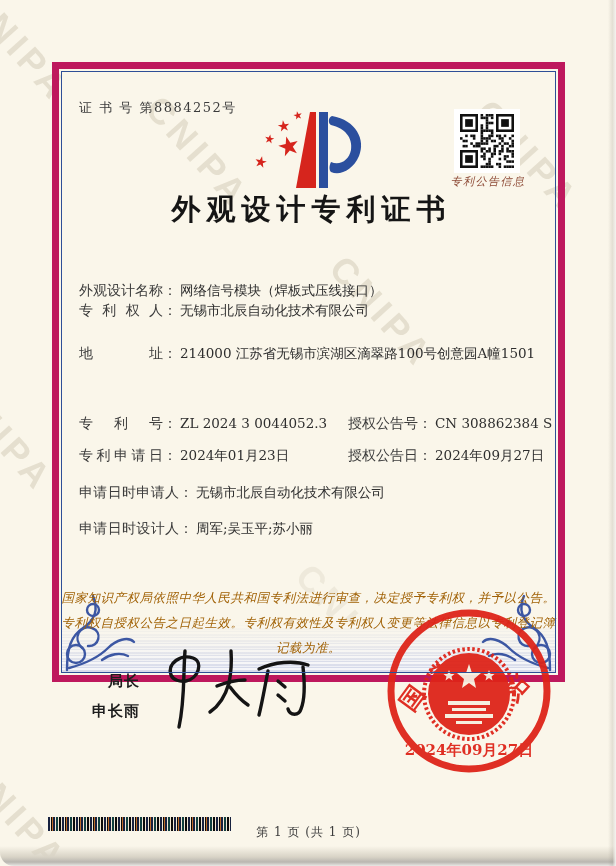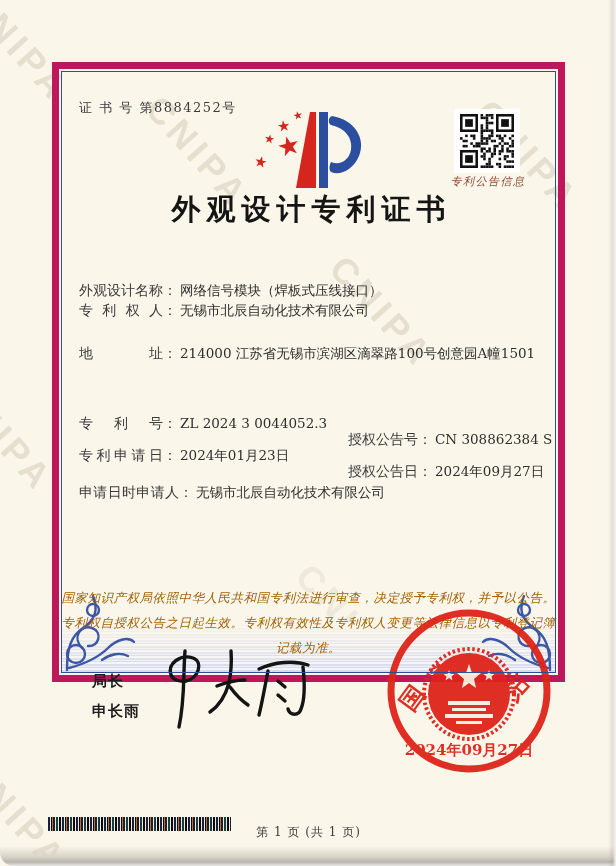--- a/index.html
+++ b/index.html
@@ -53,21 +53,21 @@
     color:#151515;text-indent:6px;
   }
   
   .frow{position:absolute;left:20px;z-index:3;font-size:14px;color:#333;white-space:nowrap;}
   .frow.right-col{left:289px;}
   .flabel{
     display:inline-block;width:84px;text-align:justify;text-align-last:justify;
     color:#3c3c3c;vertical-align:bottom;
   }
   .flabel.w7{width:100px;}
-  .flabel.plain{width:auto;text-align-last:auto;margin-top:16px;}
+  .flabel.plain{width:auto;text-align-last:auto;}
   .fcolon{color:#3c3c3c;margin-right:3px;}
   .fvalue{font-size:13.5px;color:#2e2e2e;}
   
   .legal{
     position:absolute;left:0;right:0;top:516px;z-index:3;text-align:center;
     font-size:12.5px;font-style:italic;letter-spacing:0.5px;line-height:25px;color:#a16207;
   }
   
   .wave{
     position:absolute;left:2px;right:2px;bottom:2px;top:553px;z-index:2;
@@ -81,21 +81,21 @@
   }
   .flourish{position:absolute;bottom:3px;z-index:3;}
   .flourish.fl-left{left:3px;}
   .flourish.fl-right{right:3px;transform:scaleX(-1);}
   
   .signer-title,.signer-name{
     position:absolute;left:33px;z-index:4;
     font-family:"Liberation Sans","DejaVu Sans",sans-serif;
     font-weight:bold;font-size:15px;color:#1e1e1e;letter-spacing:1px;
   }
-  .signer-title{top:603px;}
+  .signer-title{top:603px;margin-left:16px;}
   .signer-name{top:633px;}
   .signature{position:absolute;left:88px;top:570px;z-index:4;}
   
   .seal{position:absolute;left:325px;top:537px;width:170px;height:170px;z-index:5;opacity:0.94;}
   
   .page-num{
     position:absolute;left:0;right:0;top:715px;z-index:4;text-align:center;
     font-size:12px;color:#3d3d3d;letter-spacing:1px;margin-top:40px;
   }
   
@@ -323,20 +323,23 @@
     </div>
     <div class="frow" style="top:378px;">
       <span class="flabel">专利申请日</span><span class="fcolon">：</span><span class="fvalue">2024年01月23日</span>
     </div>
     <div class="frow right-col" style="top:378px;">
       <span class="flabel plain">授权公告日</span><span class="fcolon">：</span><span class="fvalue">2024年09月27日</span>
     </div>
     <div class="frow" style="top:415px;font-family:Liberation Serif, serif;">
       <span class="flabel w7">申请日时申请人</span><span class="fcolon">：</span><span class="fvalue">无锡市北辰自动化技术有限公司</span>
     </div>
+    <div class="frow" style="top:451px;">
+      <span class="flabel w7">申请日时设计人</span><span class="fcolon">：</span><span class="fvalue">周军;吴玉平;苏小丽</span>
+    </div>
 
     <div class="legal">
       <div>国家知识产权局依照中华人民共和国专利法进行审查，决定授予专利权，并予以公告。</div>
       <div>专利权自授权公告之日起生效。专利权有效性及专利权人变更等法律信息以专利登记簿记载为准。</div>
     </div>
 
     <div class="signer-title">局长</div>
     <div class="signer-name">申长雨</div>
 
     <svg class="signature" width="180" height="95" viewBox="0 0 180 95">

